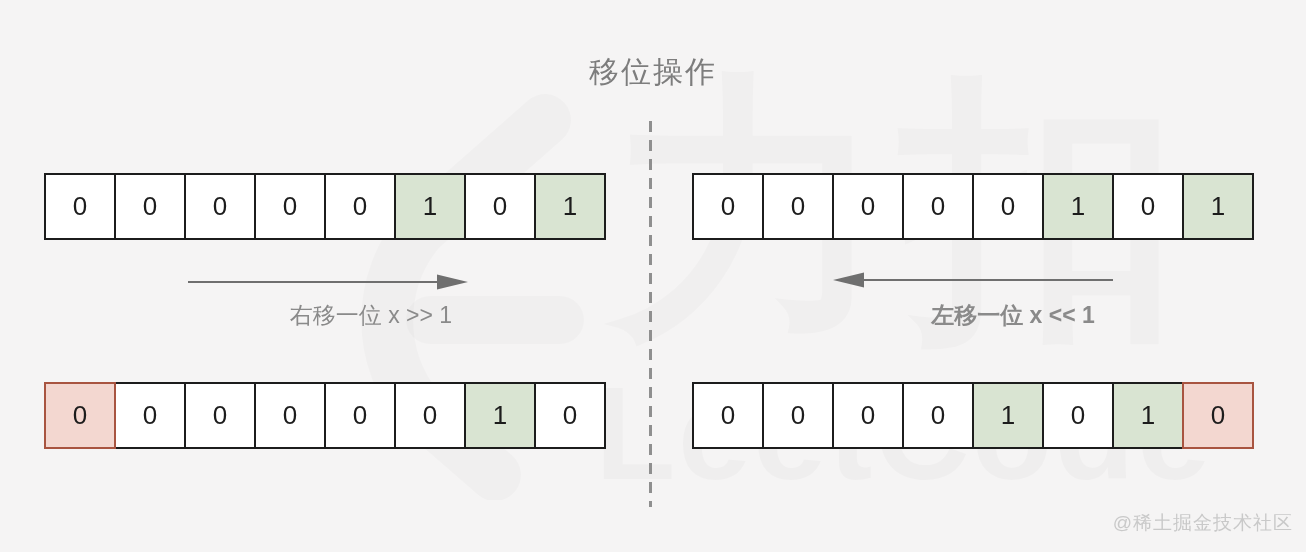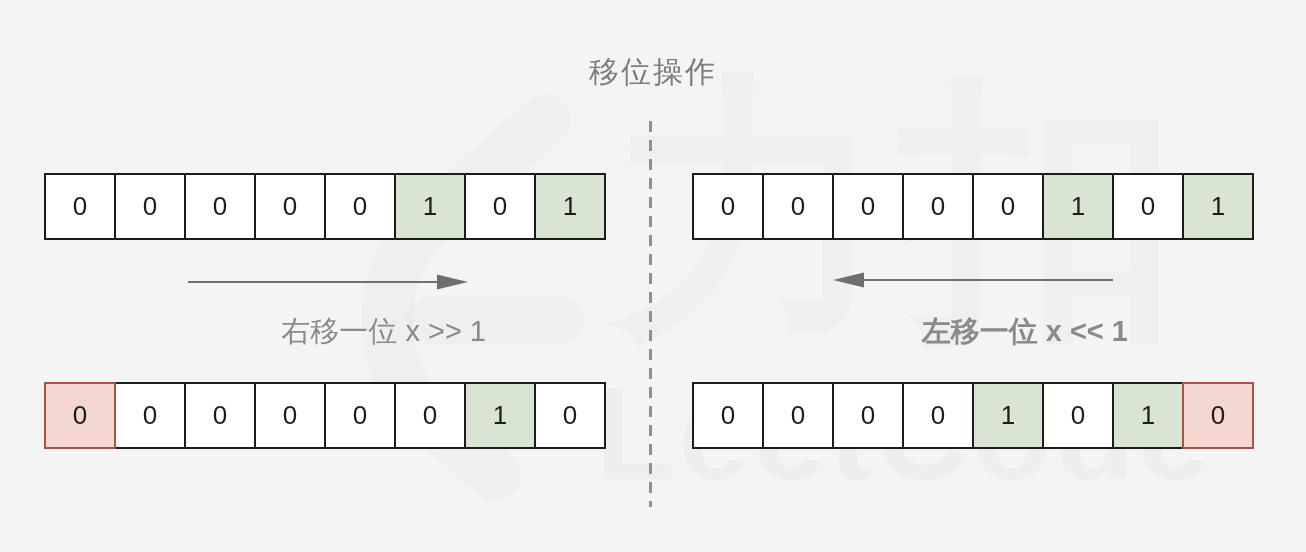--- a/index.html
+++ b/index.html
@@ -82,24 +82,24 @@
   .row-bottom-right{ left: 692px; top: 382px; }
 
   
   .arrow { position: absolute; }
   .arrow-left-panel  { left: 188px; top: 272px; }
   .arrow-right-panel { left: 833px; top: 270px; }
 
   
   .shift-label {
     position: absolute;
-    top: 312px;
+    top: 300px;
     width: 230px;
-    text-align: right;
-    font-size: 29px;
+    text-align: center;
+    font-size: 23px;
     color: var(--accent-gray, #8a8a8a);
     white-space: nowrap;
   }
   .label-left  { left: 256px; }
   .label-right { left: 898px; font-weight: bold; }
 
   
   .credit {
     position: absolute;
     right: 13px; top: 510px;
@@ -170,14 +170,15 @@
     <polygon points="280,10 249,2.5 249,17.5" fill="#6f6f6f"></polygon>
   </svg>
   <svg class="arrow arrow-right-panel" width="280" height="20" viewBox="0 0 280 20">
     <line x1="280" y1="10" x2="26" y2="10" stroke="#6f6f6f" stroke-width="2"></line>
     <polygon points="0,10 31,2.5 31,17.5" fill="#6f6f6f"></polygon>
   </svg>
 
   <div class="shift-label label-left">右移一位 x &gt;&gt; 1</div>
   <div class="shift-label label-right">左移一位 x &lt;&lt; 1</div>
 
+  <div class="credit">@稀土掘金技术社区</div>
 
 </div>
 
 </body></html>

